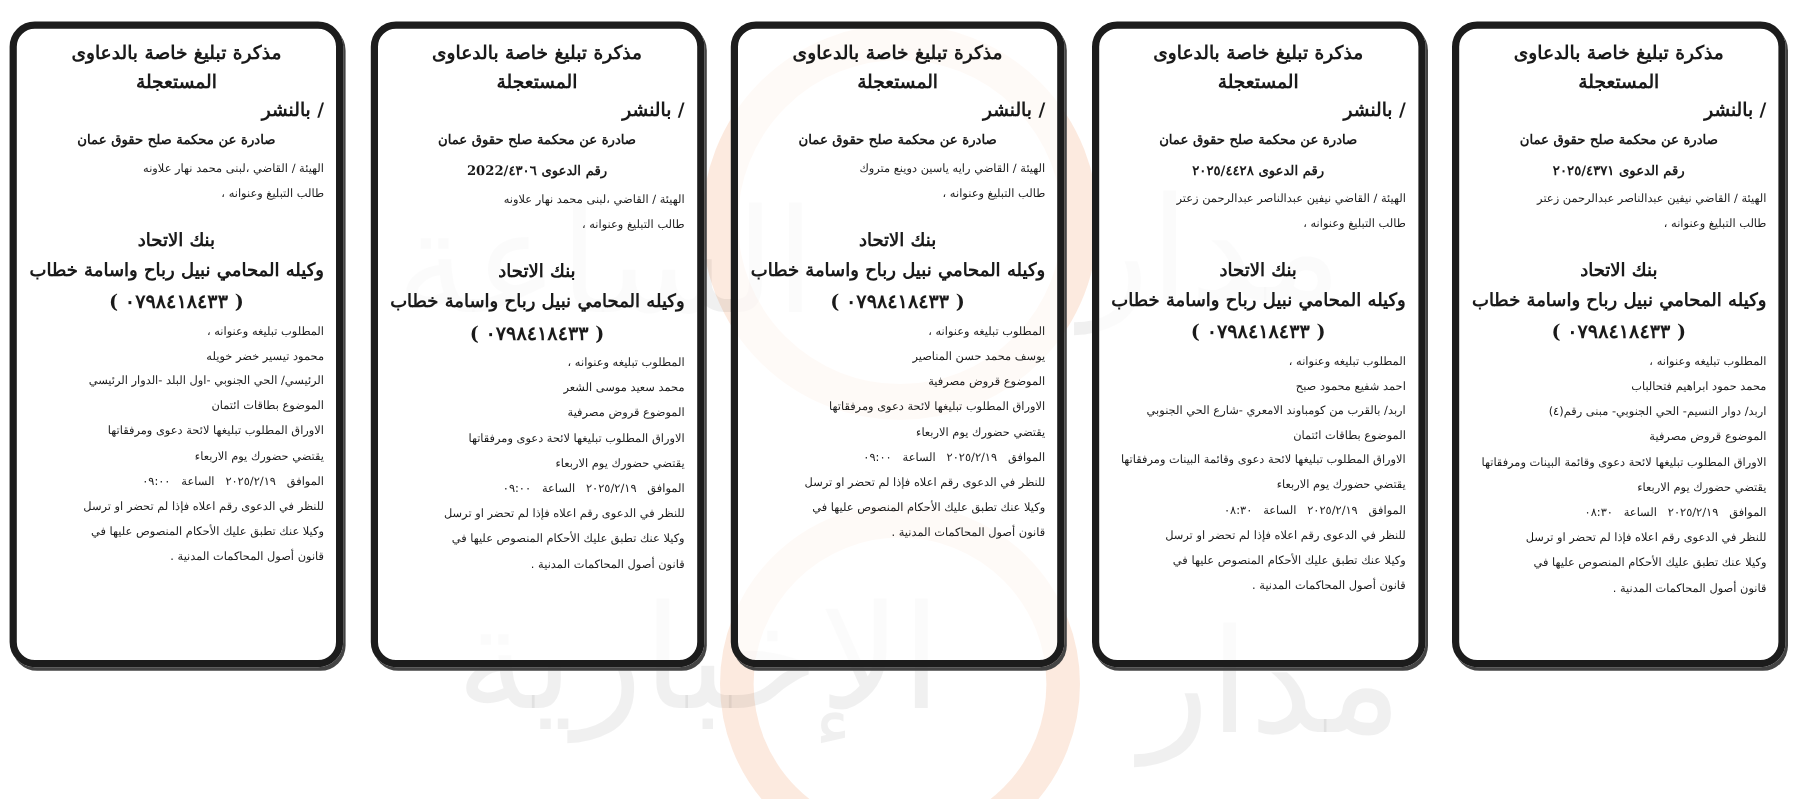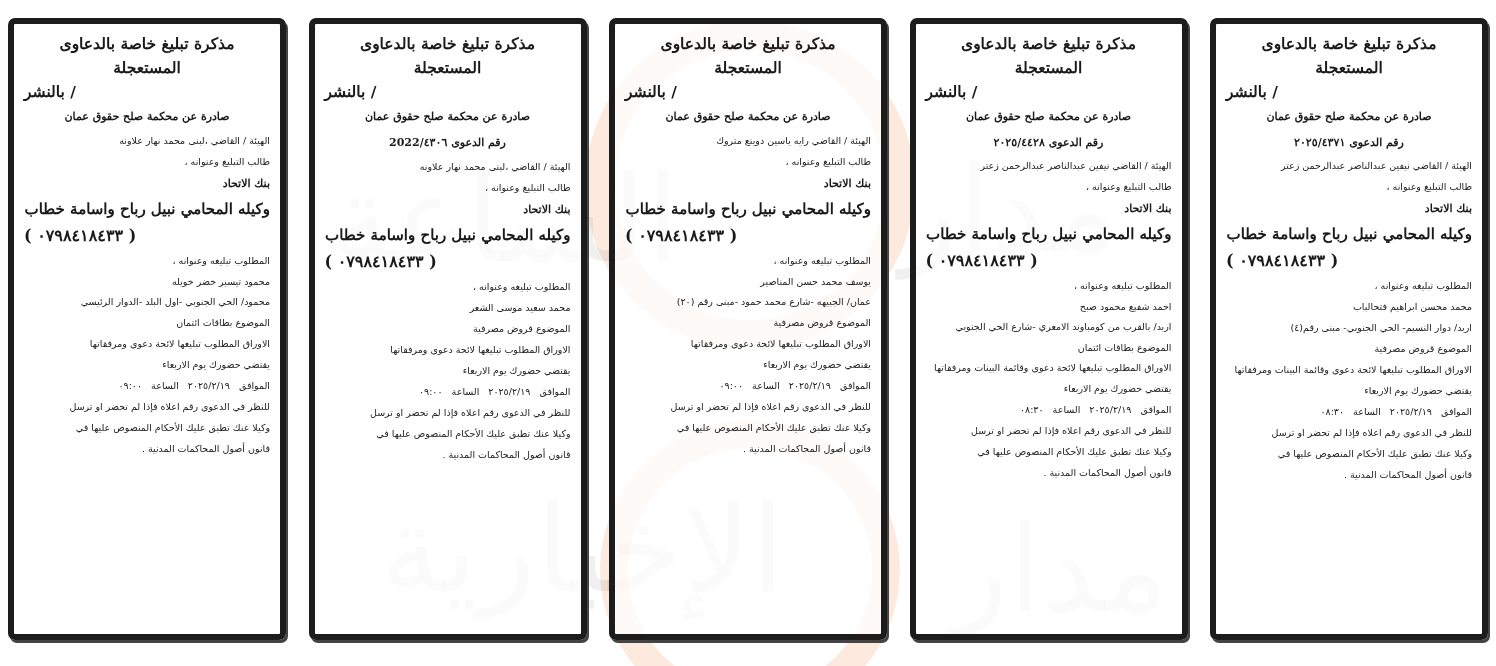--- a/index.html
+++ b/index.html
@@ -33,59 +33,59 @@
     .wm-t3 { left: 380px; top: 480px; }
     .wm-t4 { left: 950px; top: 500px; }
     .strip {
       position: relative; z-index: 1;
       display: flex; flex-direction: row-reverse;
       justify-content: space-between;
       padding: 18px 8px 0 8px;
       box-sizing: border-box; width: 1496px;
     }
     .notice {
-      width: 278px; height: 622px;
+      width: 278px; height: 538px;
       border: 6px solid #1c1c1c;
-      border-radius: 7px;
+      border-radius: 21px;
       box-sizing: border-box;
       padding: 8px 10px 6px 10px;
       direction: rtl;
       text-align: right;
       background: rgba(255,255,255,0.75);
       box-shadow: 2px 3px 0 #444;
       display: flex; flex-direction: column;
     }
     .h-title {
       text-align: center; font-weight: bold; font-size: 15.5px;
       line-height: 24px; font-family: "DejaVu Serif", serif;
     }
     .h-sub {
-      text-align: left; font-weight: bold; font-size: 15.5px;
+      text-align: right; font-weight: bold; font-size: 15.5px;
       line-height: 24px; font-family: "DejaVu Serif", serif;
     }
     .h-court, .h-case {
       text-align: center; font-weight: bold; font-size: 11px;
       line-height: 26px; font-family: "DejaVu Serif", serif;
     }
     .line {
       font-size: 9.5px; font-weight: normal; line-height: 21px;
       white-space: normal;
     }
     .line.dense { line-height: 20px; }
     .bank {
-      text-align: right; font-weight: bold; font-size: 11px;
+      text-align: center; font-weight: bold; font-size: 15px;
       line-height: 24px; font-family: "DejaVu Serif", serif;
-      margin-top: 0;
+      margin-top: 16px;
     }
     .agent {
       text-align: right; font-weight: bold; font-size: 15px;
       line-height: 26px; font-family: "DejaVu Serif", serif;
     }
     .phone {
-      text-align: left; font-weight: bold; font-size: 16px;
+      text-align: center; font-weight: bold; font-size: 16px;
       line-height: 28px; font-family: "DejaVu Serif", serif;
       direction: ltr; letter-spacing: 1px;
     }
     .dt { word-spacing: 6px; }
   </style>
 </head>
 <body>
 
 <div class="watermark wm-ring"></div>
 <div class="watermark wm-ring2"></div>
@@ -100,21 +100,21 @@
     <div class="h-title">مذكرة تبليغ خاصة بالدعاوى المستعجلة</div>
     <div class="h-sub">/ بالنشر</div>
     <div class="h-court">صادرة عن محكمة صلح حقوق عمان</div>
     <div class="h-case">رقم الدعوى ٢٠٢٥/٤٣٧١</div>
     <div class="line dense">الهيئة / القاضي نيفين عبدالناصر عبدالرحمن زعتر</div>
     <div class="line">طالب التبليغ وعنوانه ،</div>
     <div class="bank">بنك الاتحاد</div>
     <div class="agent">وكيله المحامي نبيل رباح واسامة خطاب</div>
     <div class="phone">( ٠٧٩٨٤١٨٤٣٣ )</div>
     <div class="line">المطلوب تبليغه وعنوانه ،</div>
-    <div class="line">محمد محسن ابراهيم فتحالباب</div>
+    <div class="line">محمد حمود ابراهيم فتحالباب</div>
     <div class="line">اربد/ دوار النسيم- الحي الجنوبي- مبنى رقم(٤)</div>
     <div class="line">الموضوع قروض مصرفية</div>
     <div class="line">الاوراق المطلوب تبليغها   لائحة دعوى وقائمة البينات ومرفقاتها</div>
     <div class="line">يقتضي حضورك يوم الاربعاء</div>
     <div class="line dt">الموافق   ٢٠٢٥/٢/١٩   الساعة ٠٨:٣٠</div>
     <div class="line">للنظر في الدعوى رقم اعلاه فإذا لم تحضر او ترسل</div>
     <div class="line">وكيلا عنك تطبق عليك الأحكام المنصوص عليها في</div>
     <div class="line">قانون أصول المحاكمات المدنية .</div>
   </div>
 
@@ -144,21 +144,20 @@
     <div class="h-title">مذكرة تبليغ خاصة بالدعاوى المستعجلة</div>
     <div class="h-sub">/ بالنشر</div>
     <div class="h-court">صادرة عن محكمة صلح حقوق عمان</div>
     <div class="line">الهيئة / القاضي رايه ياسين دوينع متروك</div>
     <div class="line">طالب التبليغ وعنوانه ،</div>
     <div class="bank">بنك الاتحاد</div>
     <div class="agent">وكيله المحامي نبيل رباح واسامة خطاب</div>
     <div class="phone">( ٠٧٩٨٤١٨٤٣٣ )</div>
     <div class="line">المطلوب تبليغه وعنوانه ،</div>
     <div class="line">يوسف محمد حسن المناصير</div>
-    <div class="line dense">عمان/ الجبيهه -شارع محمد حمود -مبنى رقم (٢٠)</div>
     <div class="line">الموضوع قروض مصرفية</div>
     <div class="line">الاوراق المطلوب تبليغها   لائحة دعوى ومرفقاتها</div>
     <div class="line">يقتضي حضورك يوم الاربعاء</div>
     <div class="line dt">الموافق   ٢٠٢٥/٢/١٩   الساعة ٠٩:٠٠</div>
     <div class="line">للنظر في الدعوى رقم اعلاه فإذا لم تحضر او ترسل</div>
     <div class="line">وكيلا عنك تطبق عليك الأحكام المنصوص عليها في</div>
     <div class="line">قانون أصول المحاكمات المدنية .</div>
   </div>
 
   <div class="notice">
@@ -186,21 +185,21 @@
     <div class="h-title">مذكرة تبليغ خاصة بالدعاوى المستعجلة</div>
     <div class="h-sub">/ بالنشر</div>
     <div class="h-court">صادرة عن محكمة صلح حقوق عمان</div>
     <div class="line">الهيئة / القاضي ،لبنى محمد نهار علاونه</div>
     <div class="line">طالب التبليغ وعنوانه ،</div>
     <div class="bank">بنك الاتحاد</div>
     <div class="agent">وكيله المحامي نبيل رباح واسامة خطاب</div>
     <div class="phone">( ٠٧٩٨٤١٨٤٣٣ )</div>
     <div class="line">المطلوب تبليغه وعنوانه ،</div>
     <div class="line">محمود تيسير خضر خويله</div>
-    <div class="line dense">محمود/ الحي الجنوبي -اول البلد -الدوار الرئيسي</div>
+    <div class="line dense">الرئيسي/ الحي الجنوبي -اول البلد -الدوار الرئيسي</div>
     <div class="line">الموضوع بطاقات ائتمان</div>
     <div class="line">الاوراق المطلوب تبليغها   لائحة دعوى ومرفقاتها</div>
     <div class="line">يقتضي حضورك يوم الاربعاء</div>
     <div class="line dt">الموافق   ٢٠٢٥/٢/١٩   الساعة ٠٩:٠٠</div>
     <div class="line">للنظر في الدعوى رقم اعلاه فإذا لم تحضر او ترسل</div>
     <div class="line">وكيلا عنك تطبق عليك الأحكام المنصوص عليها في</div>
     <div class="line">قانون أصول المحاكمات المدنية .</div>
   </div>
 
 </div>

